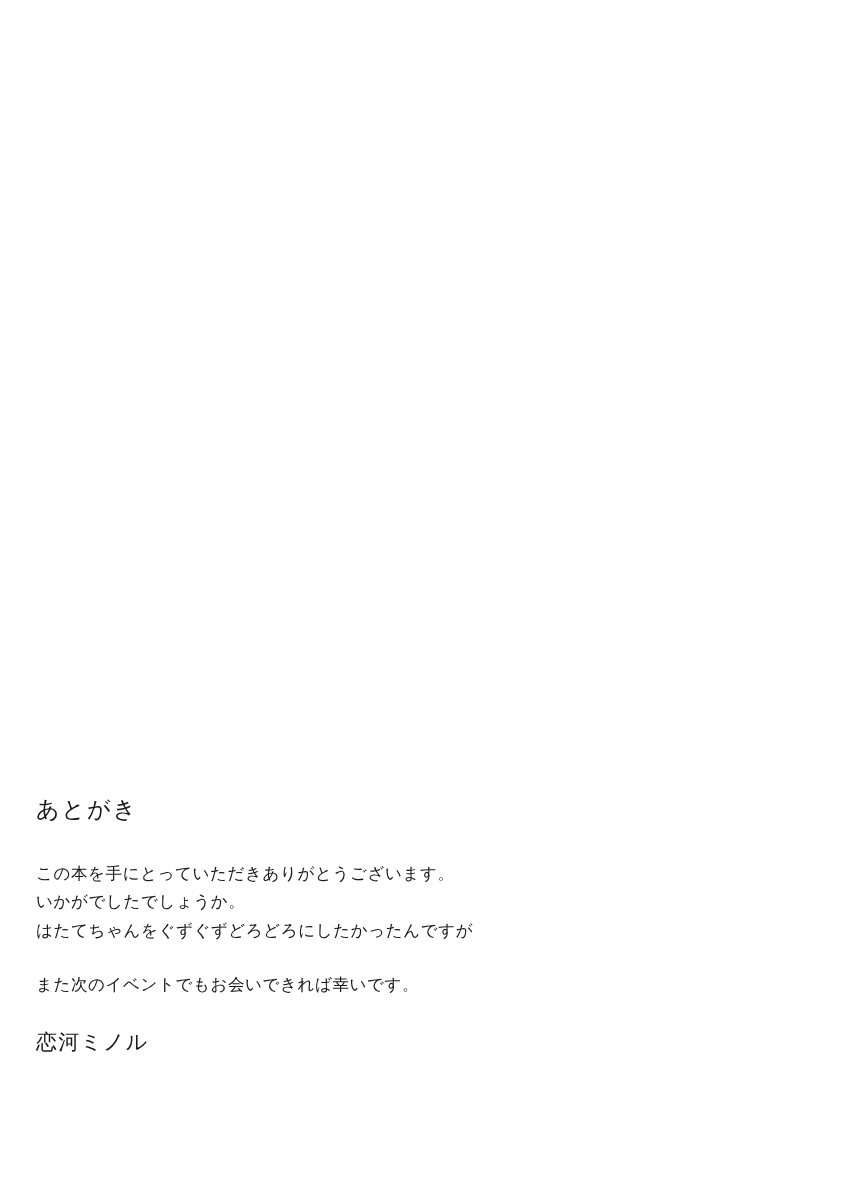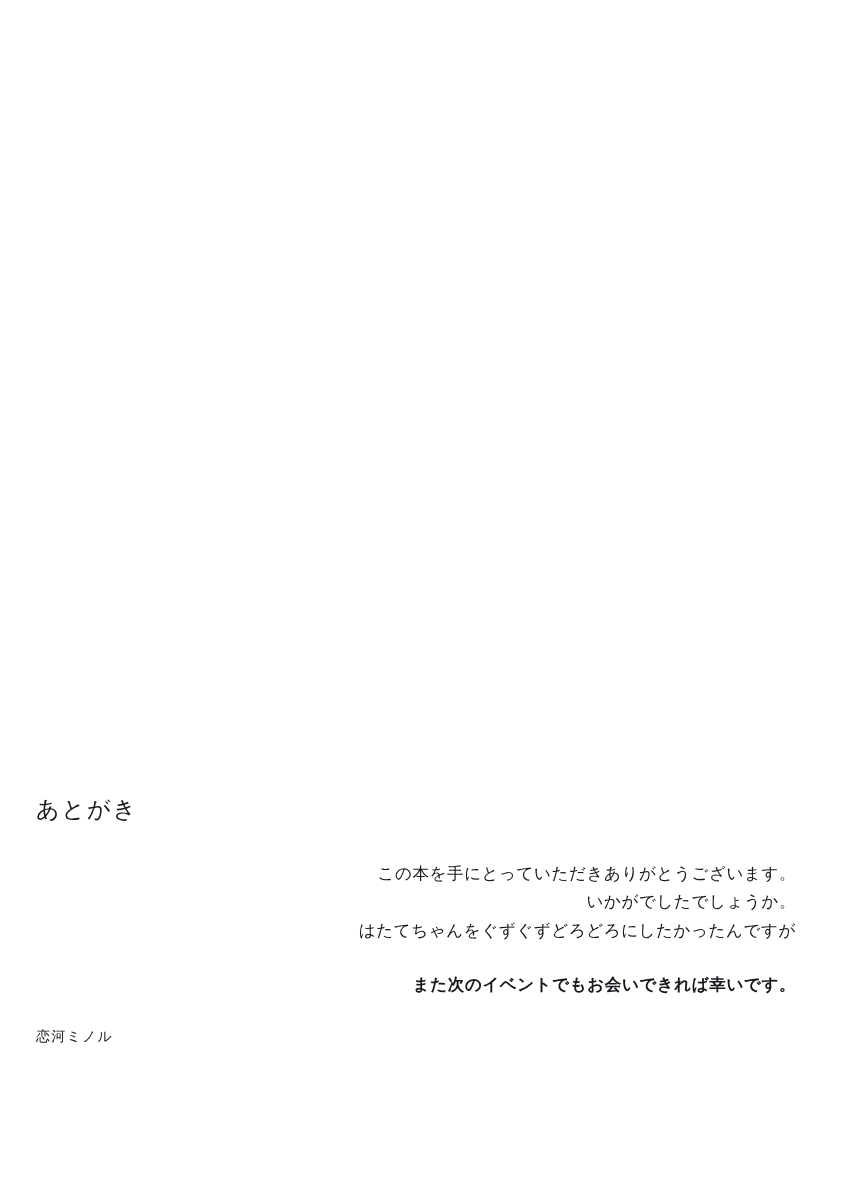--- a/index.html
+++ b/index.html
@@ -38,30 +38,28 @@
   .para {
     margin: 0 0 26px 0;
     font-size: 16.5px;
     line-height: 1.72;
     letter-spacing: 0.6px;
     color: #17171c;
     font-weight: 400;
   }
   .para:last-of-type {
     margin-bottom: 8px;
-    font-weight: bold;
   }
   .para .line {
     display: block;
     white-space: pre;
-    text-align: right;
   }
   .signature {
     margin-top: 28px;
-    font-size: 14px;
+    font-size: 21px;
     letter-spacing: 1.2px;
     color: #17171c;
     line-height: 1.5;
   }
 </style>
 </head>
 <body>
 
 <div class="page">
 

